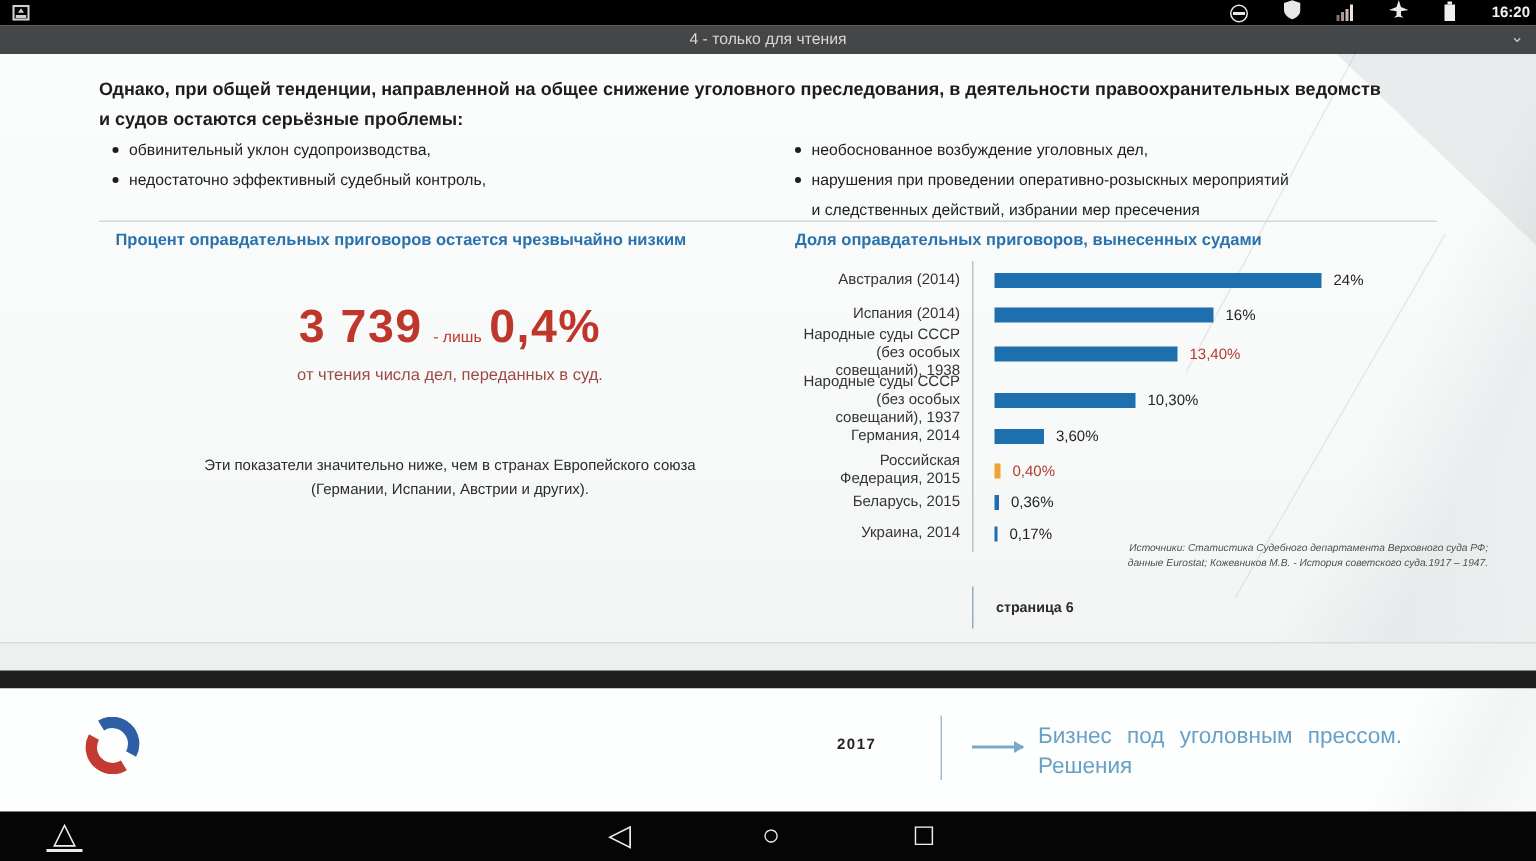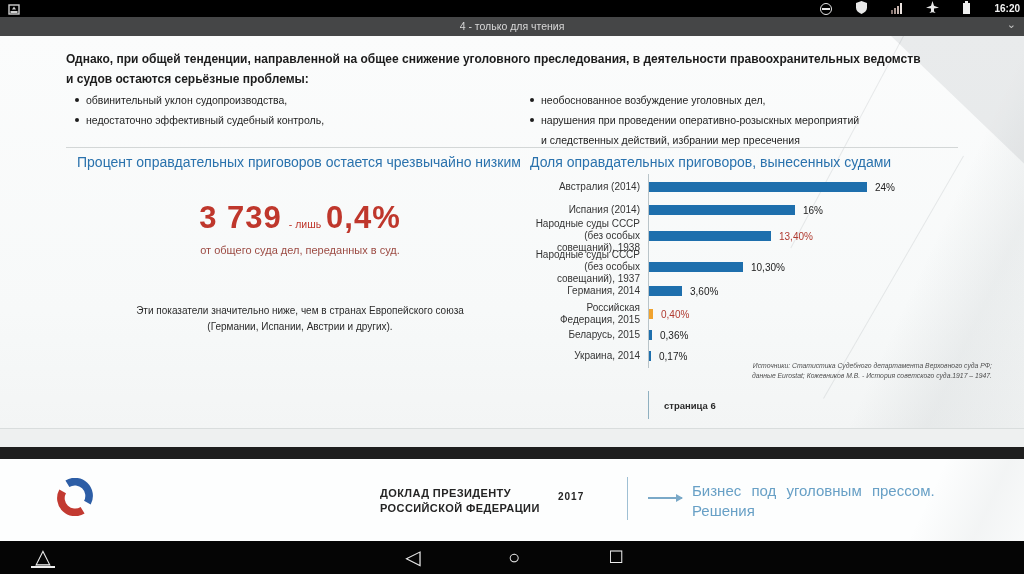--- a/index.html
+++ b/index.html
@@ -34,37 +34,37 @@
   .poly-line{position:absolute;width:1px;background:rgba(90,100,105,0.12);}
   .intro{position:absolute;left:66px;top:14px;width:880px;color:#1c1c1c;
          font-size:12px;font-weight:bold;line-height:1.65;}
   .bullets{position:absolute;top:55px;font-size:10.5px;color:#1d1d1d;line-height:1.9;}
   .bullets .item{display:flex;}
   .bullets .dot{width:4px;height:4px;border-radius:50%;background:#1d1d1d;margin:7px 7px 0 0;flex:none;}
   .bullets .txt{white-space:pre-line;}
   .b-left{left:75px;}
   .b-right{left:530px;}
   .divider{position:absolute;left:66px;top:111px;width:892px;height:1px;background:#d3d7d7;}
-  .sec-head{position:absolute;top:118px;color:#2a72ad;font-size:14px;font-weight:normal;}
+  .sec-head{position:absolute;top:118px;color:#2a72ad;font-size:11px;font-weight:bold;}
   .sh-left{left:77px;}
   .sh-right{left:530px;}
   .redblock{position:absolute;left:100px;top:160px;width:400px;text-align:center;}
   .red-lead{color:#9c4b43;font-size:11px;}
   .red-big{margin-top:4px;display:flex;justify-content:center;align-items:baseline;color:#bf372c;text-align:center;}
   .red-num{font-size:31px;font-weight:bold;letter-spacing:1px;}
   .red-conn{font-size:10.5px;margin:0 5px 0 7px;}
   .red-sub{margin-top:8px;color:#9c4b43;font-size:11px;}
   .note{position:absolute;left:100px;top:267px;width:400px;text-align:center;
         color:#2b2b2b;font-size:10px;line-height:1.6;white-space:pre-line;}
   
   .chart{position:absolute;left:530px;top:140px;width:470px;height:194px;}
   .axis{position:absolute;left:118px;top:-2px;width:1px;height:194px;background:#b9c4c9;}
   .crow{position:absolute;left:0;display:flex;align-items:center;width:470px;}
   .clabel{width:110px;flex:none;text-align:right;font-size:10px;color:#343434;
-          line-height:1.2;white-space:pre-line;padding-right:9px;}
+          line-height:1.2;white-space:pre-line;padding-right:23px;}
   .cbar{height:10px;flex:none;}
   .cval{font-size:10px;margin-left:8px;white-space:nowrap;}
   .sources{position:absolute;left:700px;top:325px;width:292px;text-align:right;
            color:#4e4e4e;font-size:6.8px;font-style:italic;line-height:1.5;}
   .pagebox{position:absolute;left:648px;top:355px;height:28px;border-left:1px solid #8fb0c0;
            display:flex;align-items:center;padding-left:15px;
            font-size:9.5px;font-weight:bold;color:#2a2a2a;}
   
   .fade-strip{position:absolute;left:0;top:428px;width:1024px;height:19px;
               background:#eef0f0;border-top:1px solid #d9dddd;}
@@ -172,21 +172,21 @@
 
     <div class="sec-head sh-left">Процент оправдательных приговоров остается чрезвычайно низким</div>
     <div class="sec-head sh-right">Доля оправдательных приговоров, вынесенных судами</div>
 
     <div class="redblock">
       <div class="red-big">
         <span class="red-num">3 739</span>
         <span class="red-conn">- лишь</span>
         <span class="red-num">0,4%</span>
       </div>
-      <div class="red-sub">от общего суда дел, переданных в суд.</div>
+      <div class="red-sub">от чтения числа дел, переданных в суд.</div>
     </div>
 
     <div class="note">Эти показатели значительно ниже, чем в странах Европейского союза
 (Германии, Испании, Австрии и других).</div>
 
     <div class="chart">
       <div class="axis"></div>
     <div class="crow" style="top: 0px; height: 22px;">
           <span class="clabel">Австралия (2014)</span>
           <span class="cbar" style="width: 218px; background: rgb(30, 111, 173);"></span>
@@ -240,24 +240,20 @@
   <div class="gap-band"></div>
 
   <div class="footerpage">
     <div class="fp-poly"></div>
     <span class="logo">
       <svg width="38" height="38" viewBox="0 0 40 40">
         <path d="M12 6 A 15 15 0 0 1 33 26" fill="none" stroke="#2d5ea6" stroke-width="8"></path>
         <path d="M28 34 A 15 15 0 0 1 7 14" fill="none" stroke="#c23a31" stroke-width="8"></path>
       </svg>
     </span>
-    <div class="report">
-      <span>ДОКЛАД ПРЕЗИДЕНТУ</span><br>
-      <span>РОССИЙСКОЙ ФЕДЕРАЦИИ</span>
-    </div>
     <div class="year">2017</div>
     <div class="fdiv"></div>
     <div class="farrow"></div>
     <div class="theme">
       <span>Бизнес под уголовным прессом.</span><br>
       <span>Решения</span>
     </div>
   </div>
 
   <div class="navbar">

